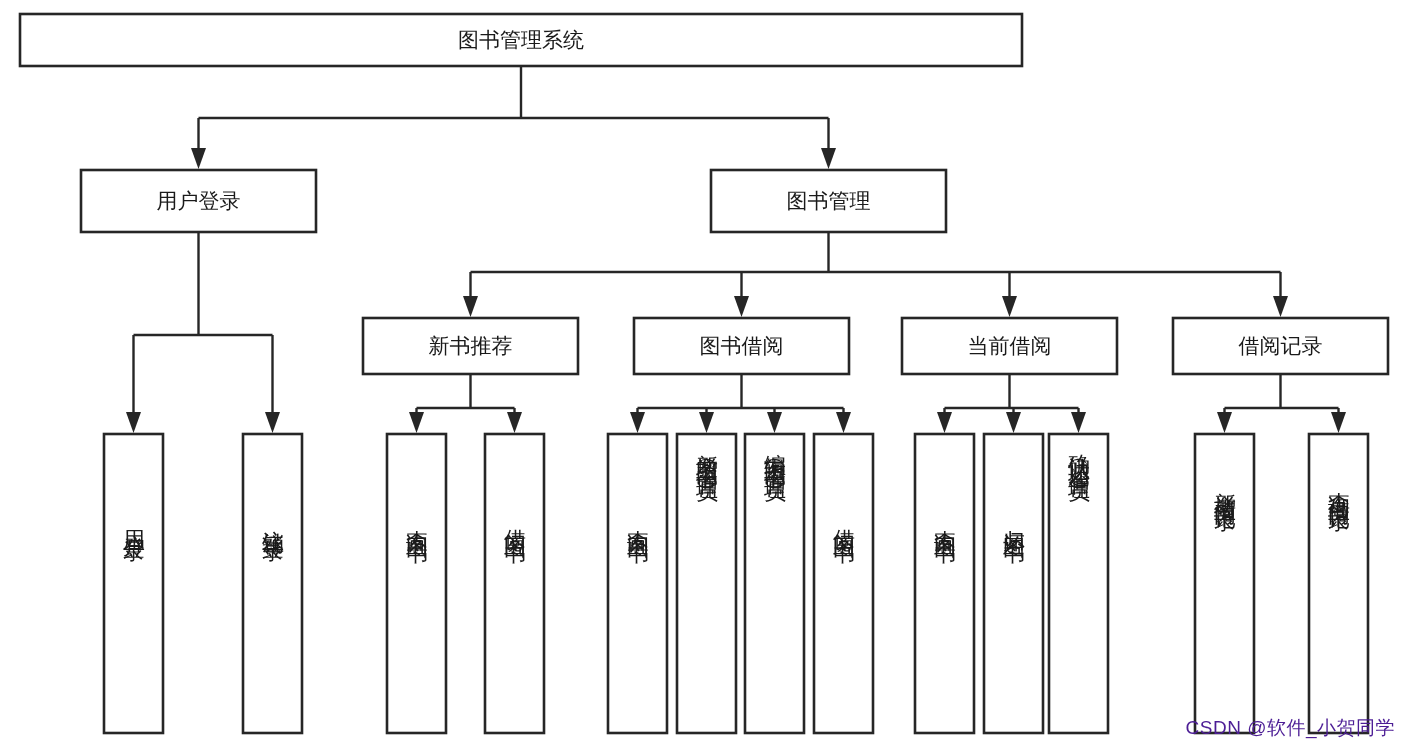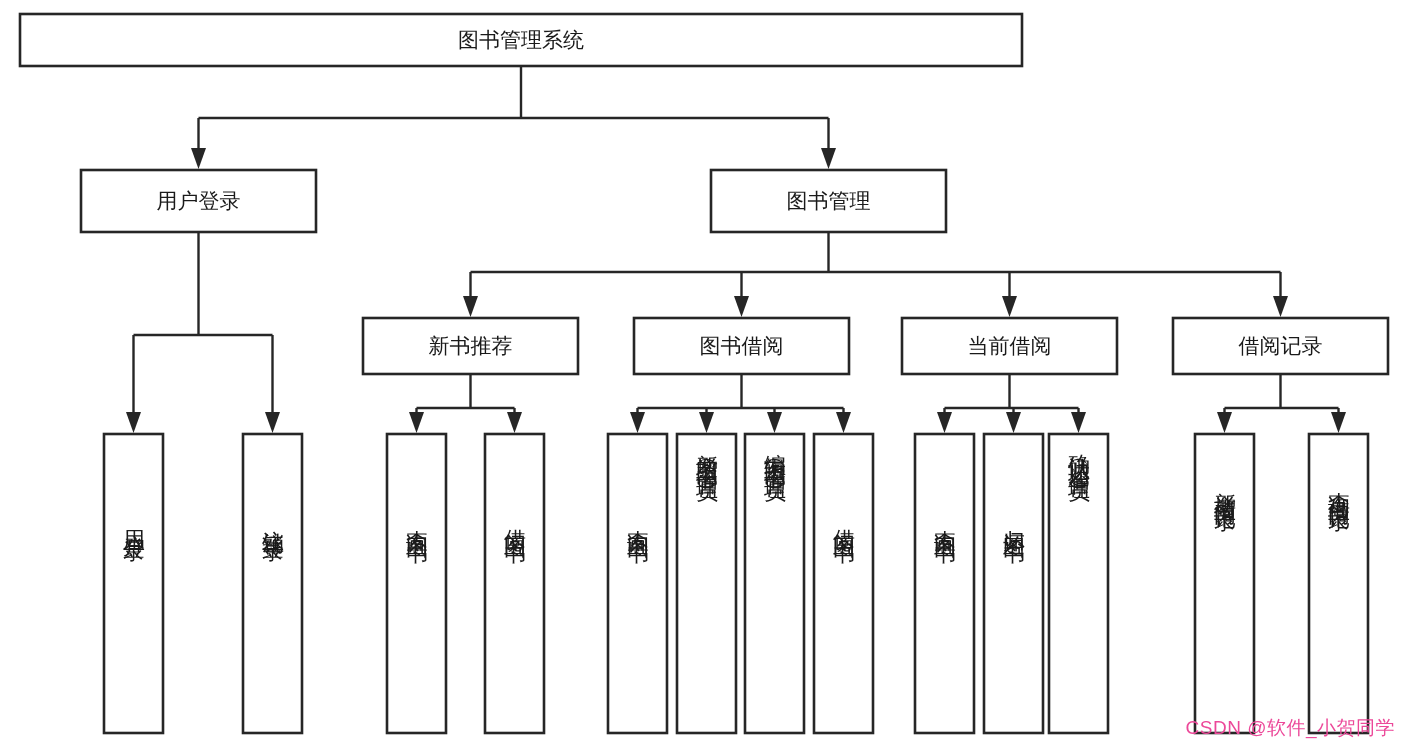--- a/index.html
+++ b/index.html
@@ -57,21 +57,21 @@
     letter-spacing: 4px;
     dominant-baseline: central;
     text-anchor: middle;
   }
   .watermark {
     position: absolute;
     right: 10px;
     bottom: 6px;
     font-family: "Liberation Sans", "DejaVu Sans", sans-serif;
     font-size: 19px;
-    color: #ec4899;
+    color: #4c1d95;
     letter-spacing: 0.5px;
     white-space: nowrap;
     pointer-events: none;
   }
 </style>
 </head>
 <body>
 
 <div id="diagram-root">
 

